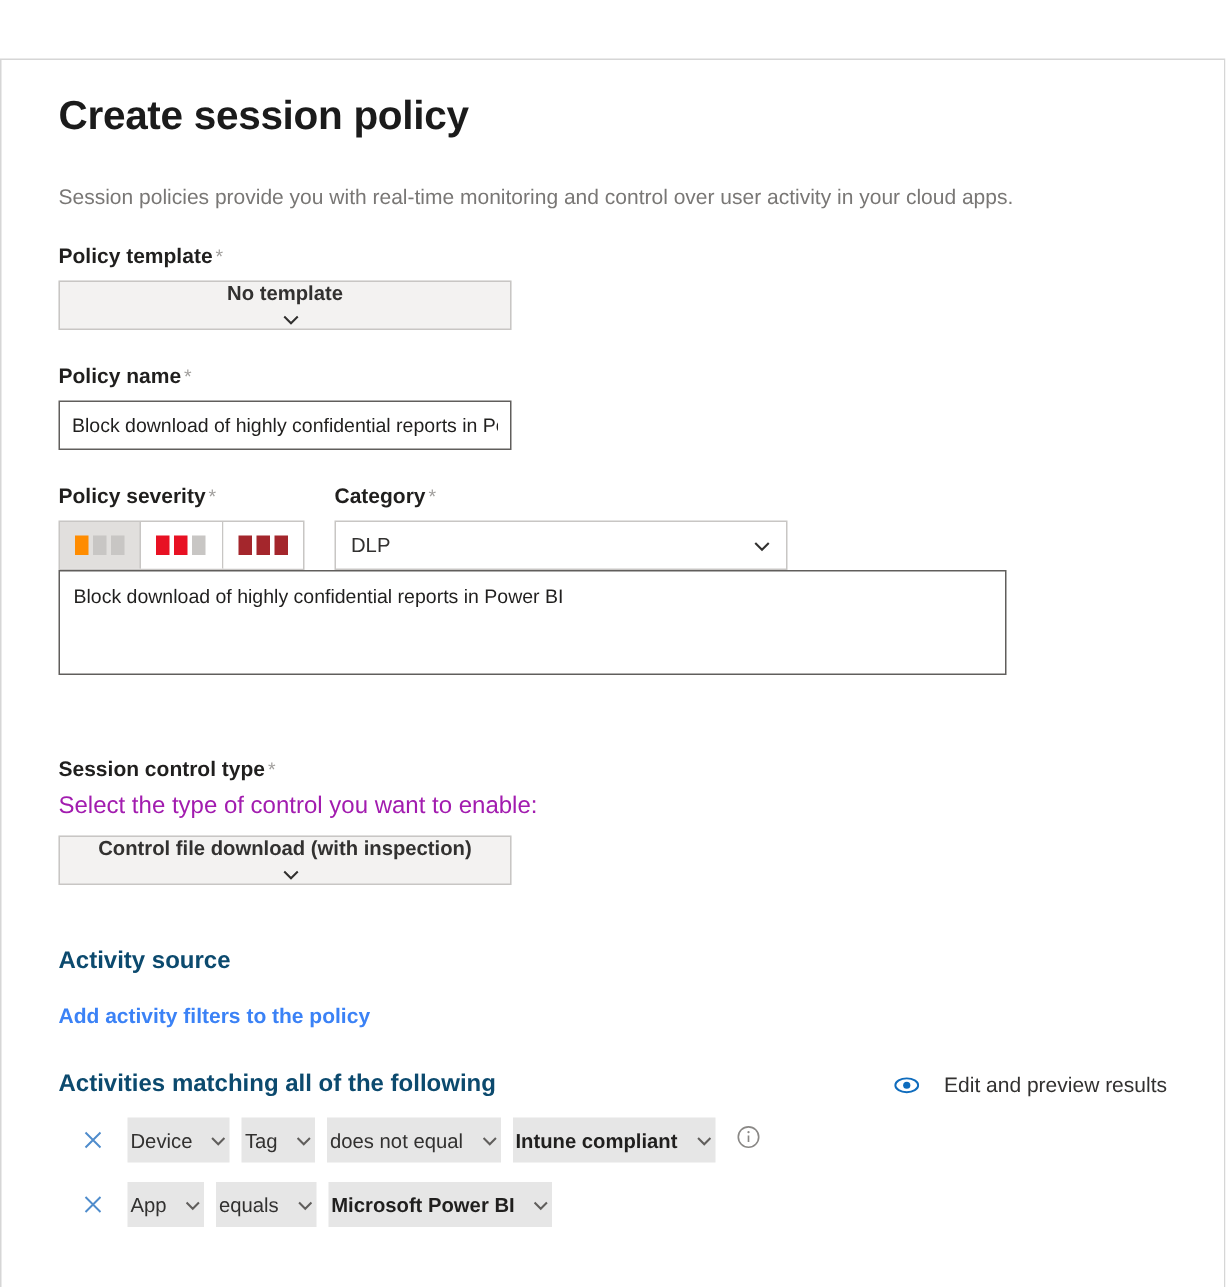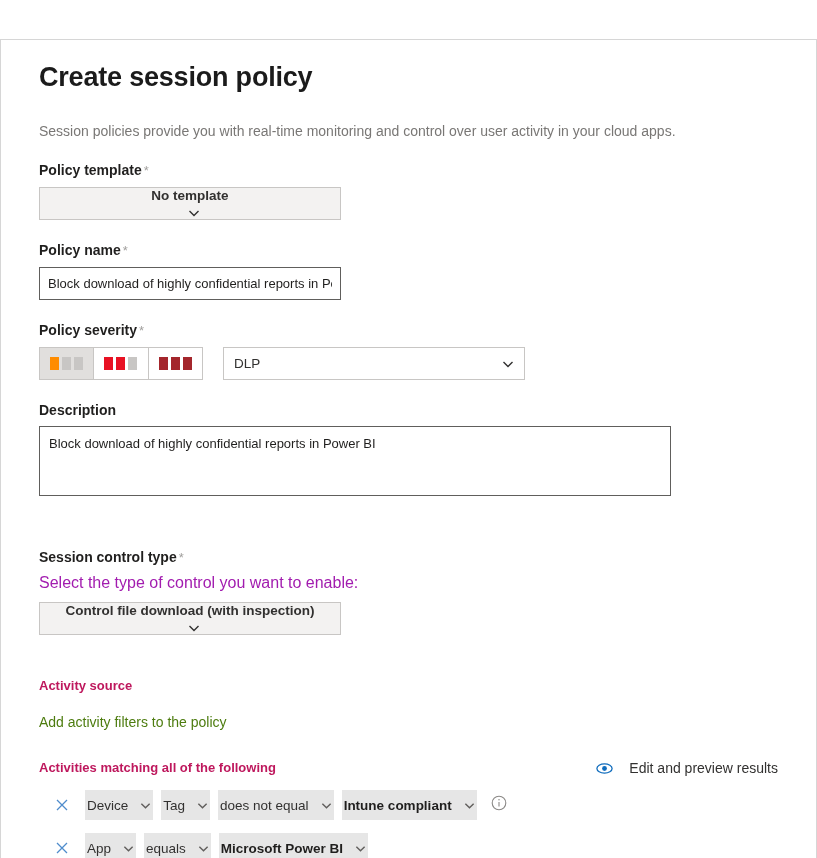--- a/index.html
+++ b/index.html
@@ -151,29 +151,30 @@
     font-size: 13px;
     color: #201f1e;
     padding: 8px 9px;
     resize: none;
     outline: none;
     line-height: 17px;
   }
 
   
   .section-head {
-    font-size: 13px;
+    font-size: 16px;
     font-weight: bold;
-    color: #be185d;
+    color: #0c4a6e;
     line-height: 18px;
   }
   .muted-line {
     font-size: 14px;
-    color: #4d7c0f;
+    color: #3b82f6;
     line-height: 18px;
+    font-weight: bold;
   }
   .hint {
     font-size: 16px;
     color: #a21caf;
     line-height: 18px;
     margin-top: 3px;
     margin-bottom: 10px;
   }
 
   
@@ -295,31 +296,33 @@
               <span class="sev-bar" style="background: rgb(200, 198, 196);"></span>
             </div>
             <div class="sev-btn">
               <span class="sev-bar" style="background: rgb(164, 38, 44);"></span>
               <span class="sev-bar" style="background: rgb(164, 38, 44);"></span>
               <span class="sev-bar" style="background: rgb(164, 38, 44);"></span>
             </div>
           </div>
       </div>
       <div class="col-cat">
+        <div class="field-label">
+          <span>Category</span><span class="req">*</span>
+        </div>
         <div class="dd dd-category">
           <span class="dd-text">DLP</span>
           <svg class="chev" viewBox="0 0 12 12">
               <path d="M1.5 4 L6 8.5 L10.5 4" fill="none" stroke="currentColor" stroke-width="1.4"></path>
             </svg>
         </div>
       </div>
     </div>
 
     
-    <div class="field-label">Description</div>
     <textarea class="desc-box" style="">Block download of highly confidential reports in Power BI</textarea>
 
     
     <div class="field-label" style="margin-top:48px">
       <span>Session control type</span><span class="req">*</span>
     </div>
     <div class="hint">Select the type of control you want to enable:</div>
     <div class="dd filled dd-control">
       <span class="dd-text">Control file download (with inspection)</span>
       <svg class="chev" viewBox="0 0 12 12">

